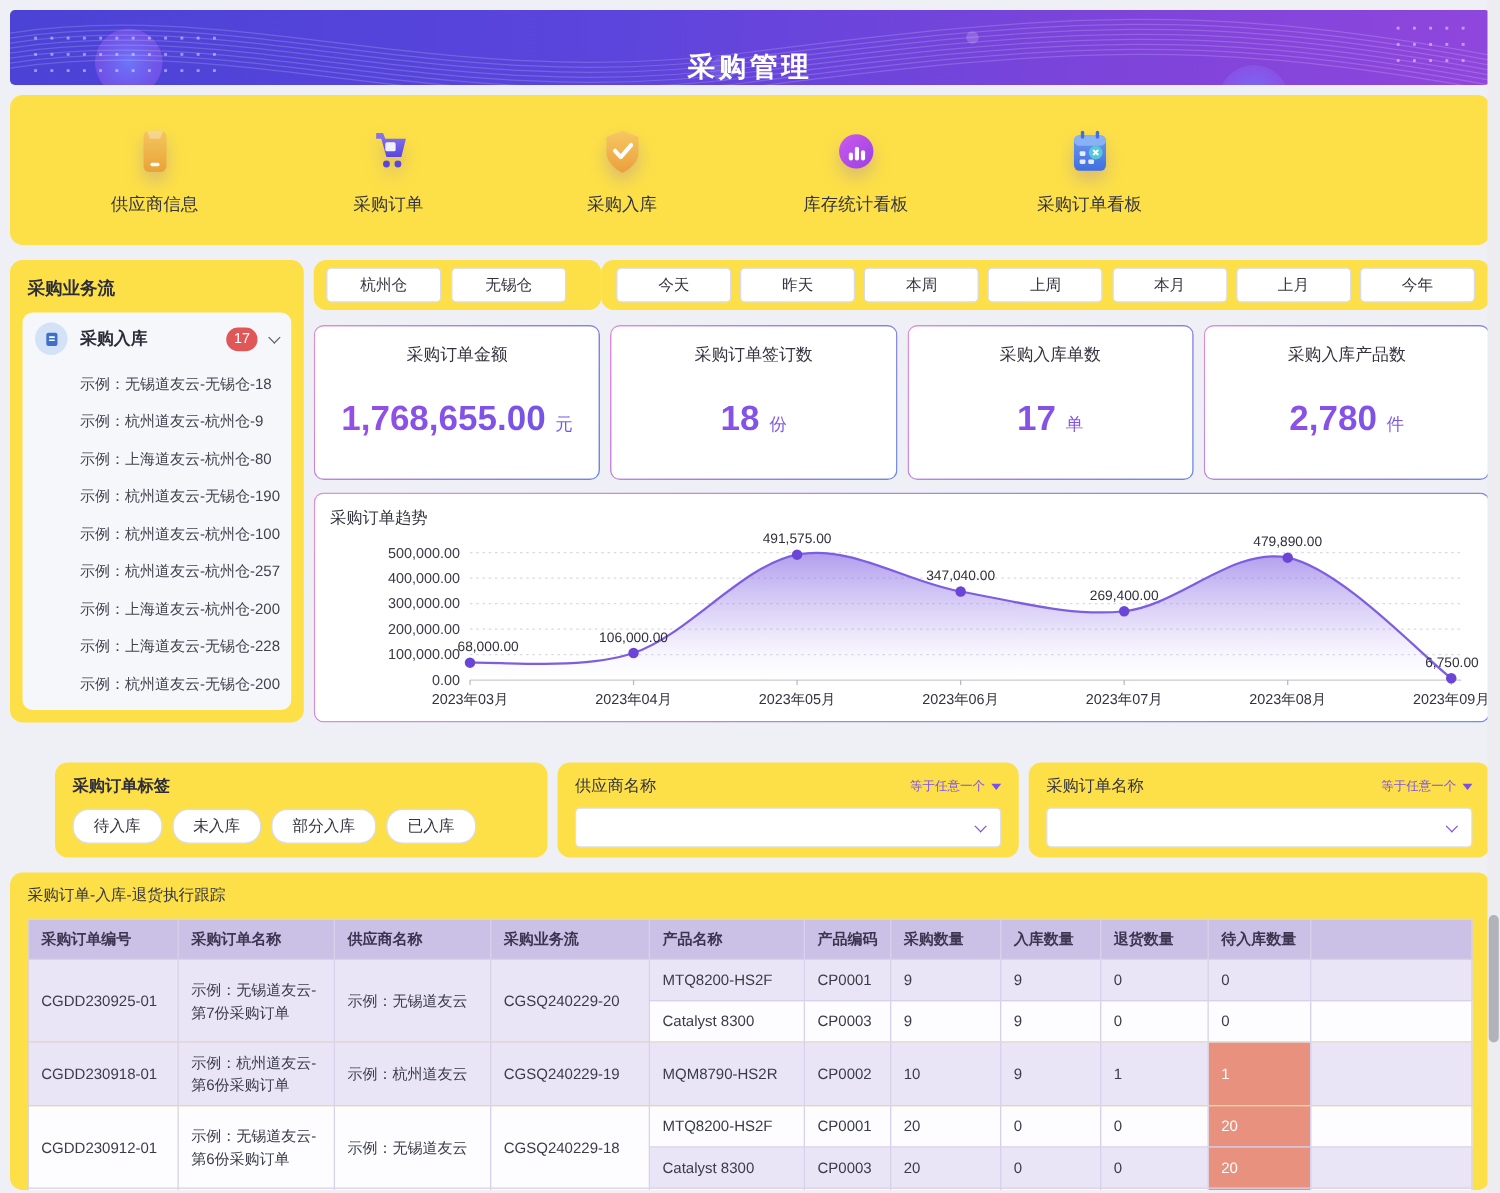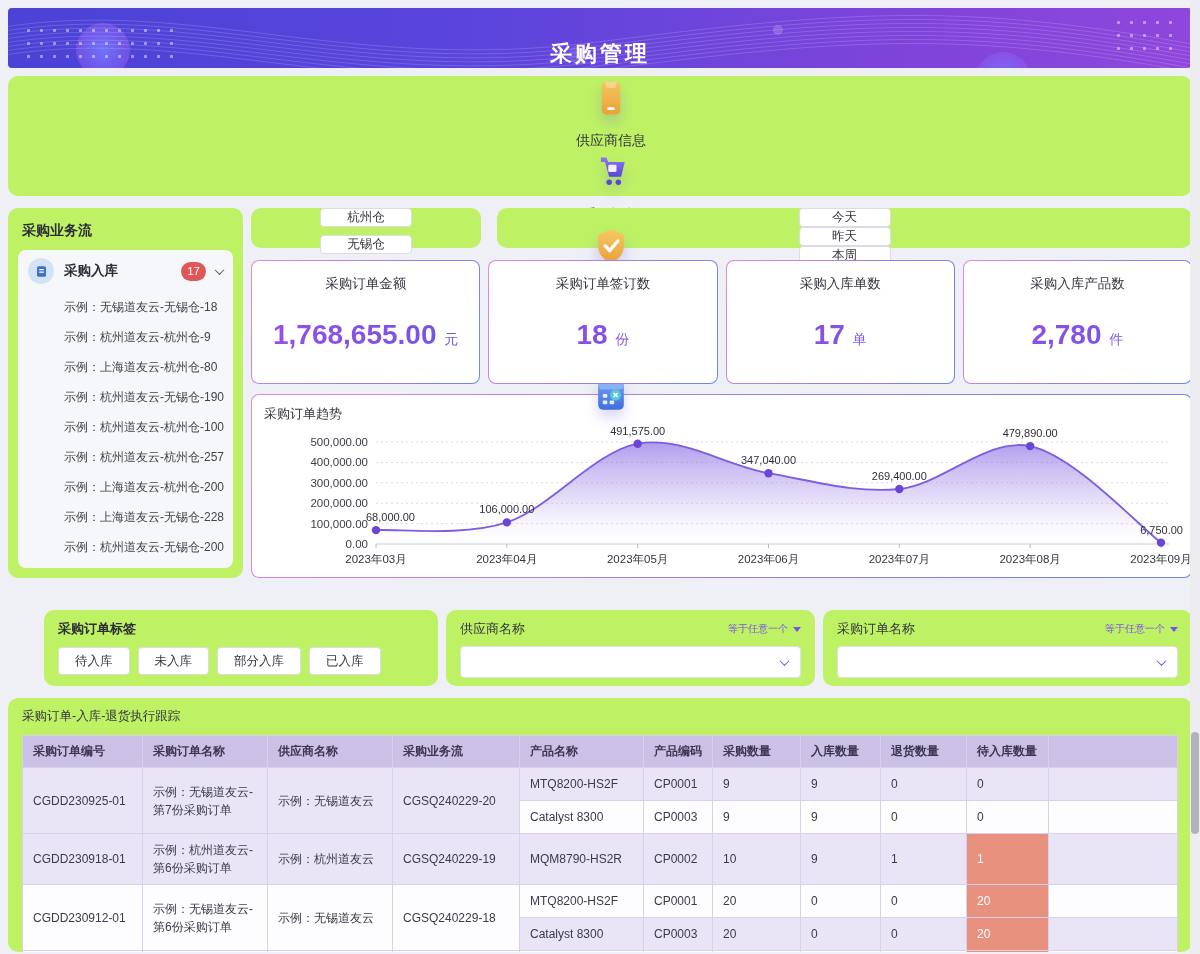--- a/index.html
+++ b/index.html
@@ -11,21 +11,21 @@
   .banner { position:relative; height:60px; border-radius:4px; overflow:hidden;
     background:linear-gradient(92deg,#4b42d6 0%,#5b45dc 40%,#7e44da 75%,#8f46dc 100%); }
   .banner h1 { position:absolute; left:0; right:0; top:31px; text-align:center; color:#fff;
     font-size:22px; letter-spacing:3px; font-weight:700; }
   .banner svg { position:absolute; inset:0; }
   .dots { position:absolute; background-image:radial-gradient(rgba(255,255,255,.45) 1.4px, transparent 1.5px);
     background-size:13px 13px; }
   .dots.l { left:14px; bottom:6px; width:160px; height:38px; }
   .dots.r { right:10px; top:8px; width:70px; height:38px; }
 
-  .card { background:#bef264; border-radius:10px;flex-direction:column; }
+  .card { background:#fde047; border-radius:10px; }
 
   
   .quicknav { margin-top:8px; height:120px; display:flex; align-items:center; padding-left:22px; }
   .qn-item { width:187px; display:flex; flex-direction:column; align-items:center; cursor:pointer; }
   .qn-icon { height:48px; display:flex; align-items:flex-start; justify-content:center; }
   .qn-icon svg { filter:drop-shadow(0 7px 7px rgba(120,90,220,.28)); }
   .qn-label { margin-top:8px; font-size:14px; color:#33343f; }
 
   
   .main-row { display:flex; gap:8px; margin-top:12px; align-items:flex-start; }
@@ -36,21 +36,21 @@
   .sb-ic { width:26px; height:26px; border-radius:50%; background:#d4e2f7; display:flex; align-items:center; justify-content:center; margin-right:10px; flex:none; }
   .sb-label { font-size:13.5px; font-weight:700; color:#2c2d38; flex:1; }
   .badge { background:#df5757; color:#fff; font-size:11.5px; min-width:24px; height:19px; border-radius:10px;
     display:flex; align-items:center; justify-content:center; padding:0 6px; margin-right:10px; }
   .chev { width:7px; height:7px; border-right:1.7px solid #5a5b66; border-bottom:1.7px solid #5a5b66; flex:none; }
   .chev.down { transform:rotate(45deg) translate(-1px,-1px); }
   .sb-items { padding:0 6px 6px 0; }
   .sb-item { font-size:12px; color:#41424e; padding:6.5px 0 6.5px 46px; cursor:pointer; white-space:nowrap; }
 
   .content { flex:1; min-width:0; }
-  .filter-row { display:flex; gap:16px; }
+  .filter-row { display:flex; gap:0; }
   .wh-card { width:230px; height:40px; display:flex; align-items:center; gap:8px; padding:0 10px; flex:none; }
   .period-card { flex:1; height:40px; display:flex; align-items:center; justify-content:space-between; padding:0 12px; }
   .btn { background:#fff; border:1px solid #d9dce4; border-radius:4px; font-size:12.5px; color:#33343f;
     height:28px; display:flex; align-items:center; justify-content:center; cursor:pointer; }
   .btn.wh { width:92px; }
   .btn.pd { width:92px; }
 
   
   .kpi-row { display:flex; gap:8px; margin-top:12px; }
   .gradient-border { border:1.5px solid transparent; border-radius:8px;
@@ -64,21 +64,21 @@
 
   
   .chart-card { margin-top:10px; height:184px; padding:10px 2px 0 12px; }
   .chart-title { font-size:13px; color:#33343f; font-weight:500; }
 
   
   .second-row { display:flex; gap:8px; margin-top:32px;padding-left:36px; }
   .tag-card { width:394px; height:76px; padding:10px 14px; flex:none; }
   .tag-title { font-size:13px; font-weight:700; color:#2c2d38; }
   .tag-btns { display:flex; gap:8px; margin-top:9px; }
-  .btn.tag { padding:0 16px; }
+  .btn.tag { padding:0 16px;border-radius:13px; }
   .dd-card { flex:1; height:76px; padding:10px 14px; }
   .dd-head { display:flex; justify-content:space-between; align-items:center; }
   .dd-label { font-size:13px; color:#33343f; }
   .dd-cond { font-size:10px; color:#7a4ff0; display:flex; align-items:center; gap:5px; cursor:pointer; }
   .tri { width:0; height:0; border-left:4.5px solid transparent; border-right:4.5px solid transparent; border-top:5.5px solid #7a4ff0; }
   .dd-select { margin-top:8px; height:32px; border:1px solid #dcdfe6; border-radius:4px; background:#fff;
     display:flex; align-items:center; justify-content:flex-end; padding-right:12px; cursor:pointer; }
   .chev.purple { border-color:#7a4ff0; transform:rotate(45deg) translate(-1px,-1px); }
 
   

